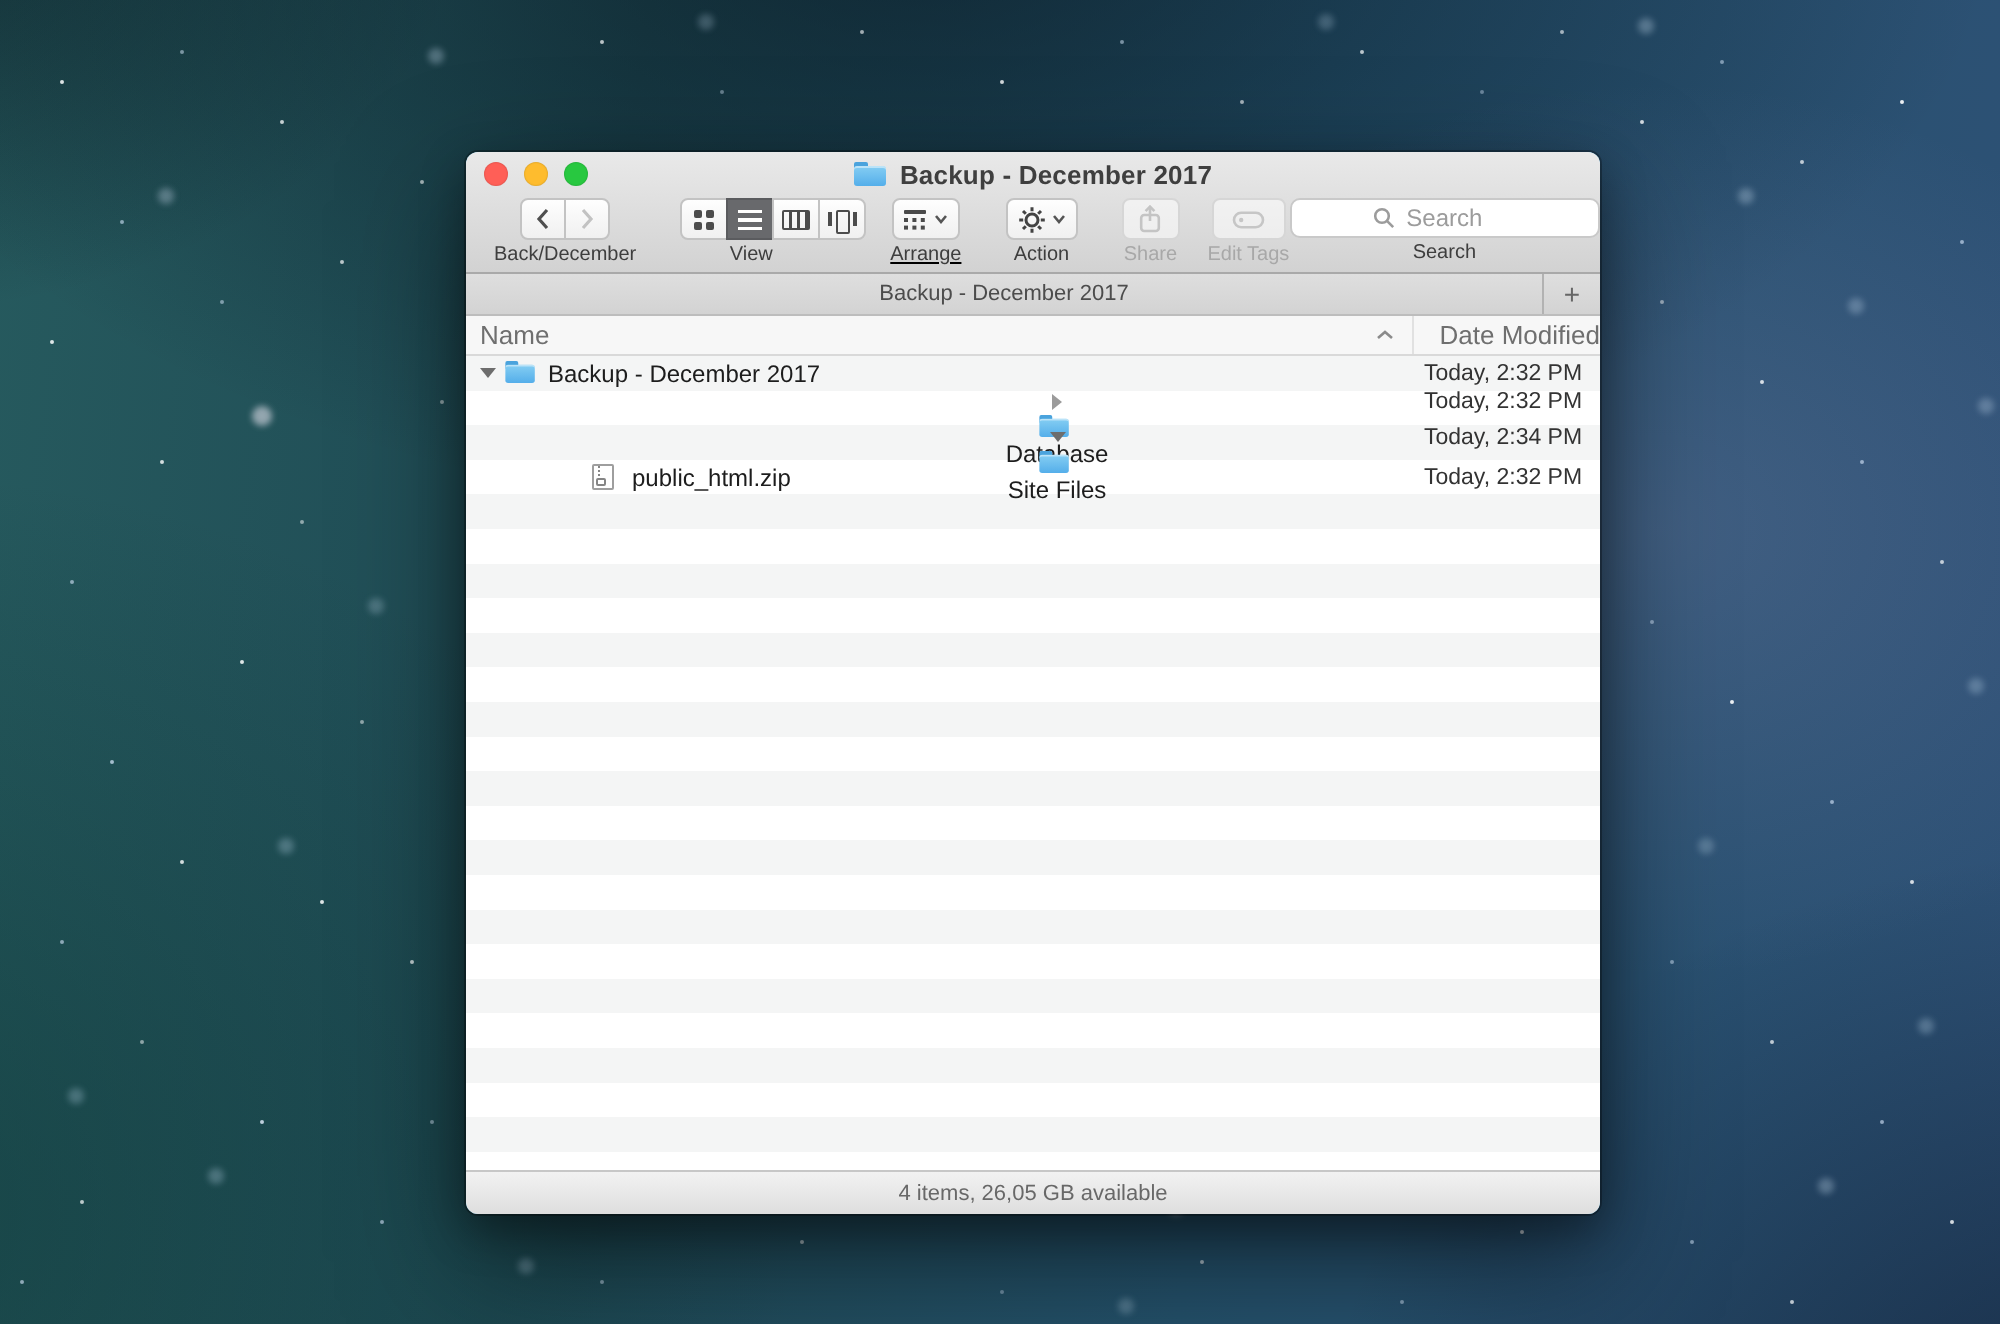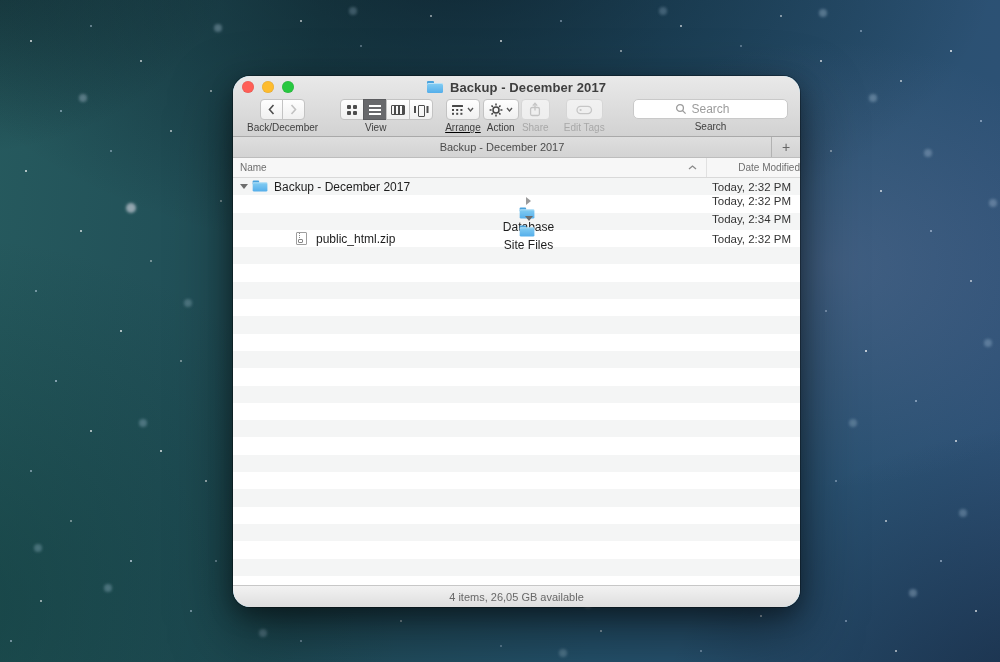--- a/index.html
+++ b/index.html
@@ -60,21 +60,21 @@
       850px 420px 3px 1px rgba(190,215,235,.28), 910px 590px 3px 1px rgba(200,220,240,.32),
       960px 510px 3px 1px rgba(190,215,235,.3), 820px 10px 3px 1px rgba(200,220,240,.32),
       350px 8px 3px 1px rgba(190,215,235,.25), 660px 8px 3px 1px rgba(190,215,235,.25),
       260px 630px 3px 1px rgba(190,215,235,.3), 560px 650px 3px 1px rgba(190,215,235,.28),
       990px 200px 3px 1px rgba(200,220,240,.3), 585px 601px 3px 1px rgba(225,225,240,.4);
   }
 
   
   .window {
     position:absolute; left:233px; top:76px; width:567px; height:531px;
-    border-radius:17px; background:#7dd3fc; overflow:hidden;
+    border-radius:6px; background:#7dd3fc; overflow:hidden;
     display:flex; flex-direction:column;
     box-shadow:0 0 0 1px rgba(0,0,0,.28), 0 24px 60px rgba(0,0,0,.5), 0 8px 22px rgba(0,0,0,.35);
   }
   .chrome { flex:none; height:60px; background:linear-gradient(#e9e9e9,#d2d2d2); }
   .titlebar { height:22px; position:relative; display:flex; align-items:center; justify-content:center; }
   .traffic { position:absolute; left:9px; top:5px; display:flex; gap:8px; }
   .light { width:12px; height:12px; border-radius:50%; box-shadow:inset 0 0 1px rgba(0,0,0,.25); }
   .title { display:flex; align-items:center; gap:6px; font-size:13px; font-weight:bold; color:#3f3f3f; letter-spacing:.1px; }
 
   .toolbar { display:flex; align-items:flex-start; padding:1px 12px 0 14px; }
@@ -91,40 +91,40 @@
   .segpair .btn:last-child { border-radius:0 4px 4px 0; margin-left:-1px; }
 
   .segview { display:flex; margin-left:22px; }
   .segview .seg { width:24px; height:21px; background:linear-gradient(#fefefe,#f0f0f0);
     border:1px solid #c3c3c3; margin-left:-1px; display:flex; align-items:center; justify-content:center; }
   .segview .seg:first-child { border-radius:4px 0 0 4px; margin-left:0; }
   .segview .seg:last-child { border-radius:0 4px 4px 0; }
   .segview .seg.active { background:#68696c; border-color:#5a5b5e; }
 
   .mgap { margin-left:12px;text-decoration:underline; }
-  .sgap { margin-left:2px;text-align:center; }
+  .sgap { margin-left:22px;text-align:center; }
   .lgap { margin-left:14px; }
 
   .searchgroup { margin-left:auto; display:flex; flex-direction:column; align-items:center; }
   .searchfield { position:relative; width:155px; height:20px; }
   .searchfield input { width:100%; height:100%; border:1px solid #c9c9c9; border-radius:5px;
     background:#fff; font-family:inherit; font-size:12px; color:#555; text-align:center; outline:none; }
   .searchfield input::placeholder { color:#9c9c9c; }
   .searchfield .mag { position:absolute; left:calc(50% - 36px); top:4px; pointer-events:none; }
 
   
   .tabbar { flex:none; height:22px; display:flex; background:linear-gradient(#dedede,#d3d3d3);
     border-top:1px solid #a9a9a9; border-bottom:1px solid #bdbdbd; }
   .tab { flex:1; display:flex; align-items:center; justify-content:center; font-size:11px; color:#4c4c4c; }
   .newtab { width:29px; flex:none; border-left:1px solid #b2b2b2; display:flex; align-items:center;
     justify-content:center; font-size:14px; color:#666; }
 
   
   .colheader { flex:none; height:20px; background:#f7f7f7; border-bottom:1px solid #d9d9d9;
-    display:flex; font-size:10px; color:#6f6f6f; }
+    display:flex; font-size:13px; color:#6f6f6f; }
   .col-name { flex:1; display:flex; align-items:center; padding-left:7px; }
   .col-name .caret { margin-left:auto; margin-right:9px; display:flex; }
   .col-date { width:94px; flex:none; border-left:1px solid #e1e1e1; display:flex; align-items:center; padding-left:7px;justify-content:flex-end; }
 
   
   .list { flex:1; position:relative;
     background:repeating-linear-gradient(to bottom,#f4f5f5 0px,#f4f5f5 17.3px,#ffffff 17.3px,#ffffff 34.6px); }
   .row { height:17.3px; display:flex; align-items:center; position:relative; font-size:12px; color:#1d1d1d; }
   .row.i0 { padding-left:5px; } .row.i1 { padding-left:24px;flex-direction:column; } .row.i2 { padding-left:47px; }
   .disc { width:12px; height:12px; flex:none; display:flex; align-items:center; justify-content:center; }

